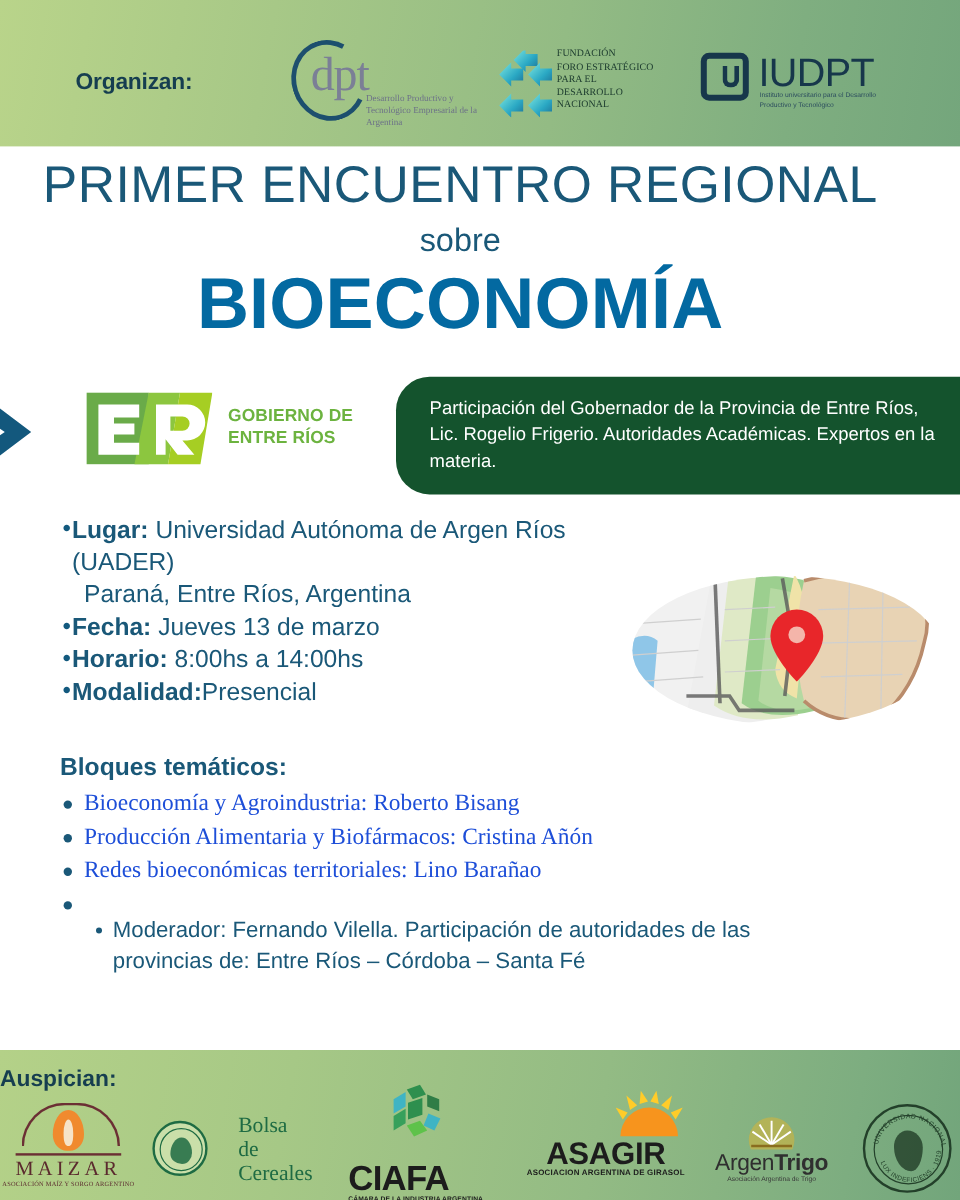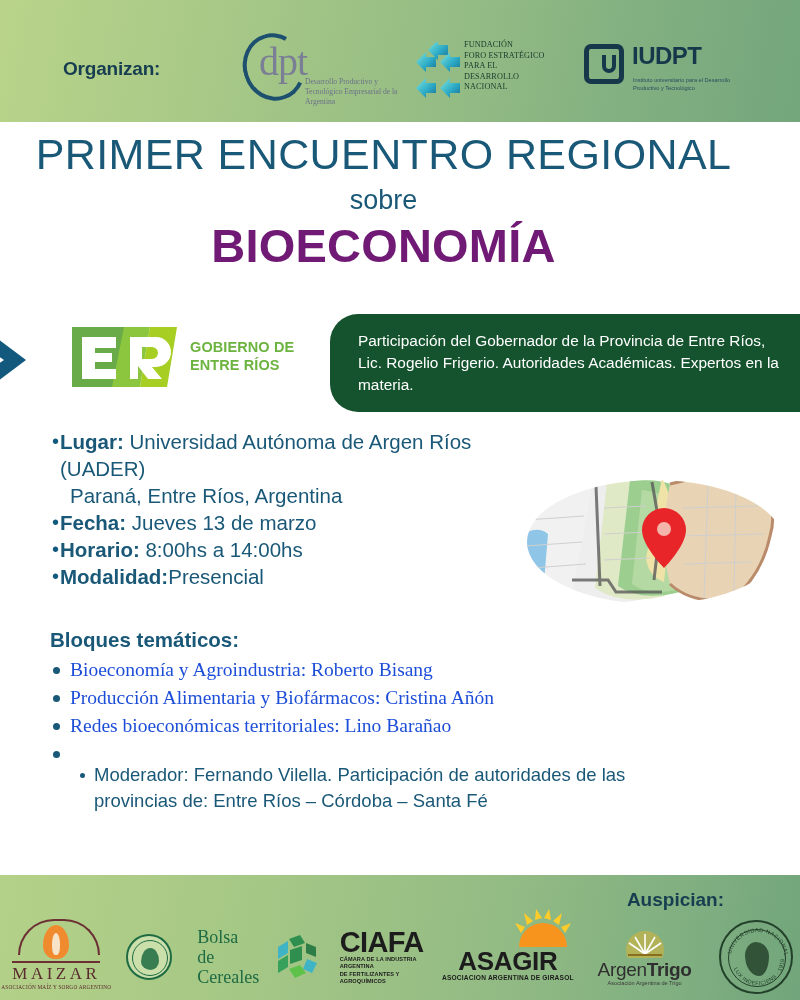--- a/index.html
+++ b/index.html
@@ -64,36 +64,36 @@
     position: absolute; left: 0; top: 0; width: 40px; height: 40px;
     border: 5px solid #17374b; border-radius: 7px;
   }
   .logo-iudpt .u-inner {
     position: absolute; left: 13px; top: 6px; width: 14px; height: 18px;
     border: 4px solid #17374b; border-top: none;
     border-radius: 0 0 9px 9px;
   }
   .logo-iudpt .iudpt-word {
     position: absolute; left: 48px; top: -2px;
-    font-size: 24px; font-weight: bold; color: #17374b; letter-spacing: -0.5px;
+    font-size: 33px; font-weight: normal; color: #17374b; letter-spacing: -0.5px;
   }
   .logo-iudpt .iudpt-sub {
     position: absolute; left: 49px; top: 33px; width: 112px;
     font-size: 5.6px; line-height: 7.6px; color: #2c4d5e;
   }
 
   
   .title-zone { position: absolute; top: 130px; left: 0; width: 767px; text-align: center; }
   .title-main {
     font-size: 43px; color: #1a5878; letter-spacing: 0.4px;
     font-weight: 400; line-height: 1.15;
   }
   .title-sobre { font-size: 27px; color: #1a5878; font-weight: 400; margin-top: 6px; }
   .title-topic {
-    font-size: 47px; color: #701a75; font-weight: bold;
+    font-size: 60px; color: #0369a1; font-weight: bold;
     letter-spacing: 0.2px; margin-top: 2px;
   }
 
   
   .er-row { position: absolute; top: 312px; left: 0; width: 800px; height: 92px; }
   .chev {
     position: absolute; left: -14px; top: 18px;
     width: 0; height: 0;
   }
   .chev svg { display: block; }
@@ -145,22 +145,22 @@
     width: 5px; height: 5px; border-radius: 50%;
     background: #1a5878; margin: 11px 9px 0 0; flex: none;
   }
 
   
   .footer-band {
     position: absolute; left: 0; bottom: 0; width: 800px; height: 125px;
     background: linear-gradient(100deg, #b4d188 0%, #a6c886 30%, #93bb84 62%, #7dad80 88%, #72a57b 100%);
   }
   .auspician {
-    position: absolute; top: 14px; left: 0; width: 684px; text-align: right;
-    font-size: 19px; font-weight: bold; color: #163e50; margin-left: 40px;
+    position: absolute; top: 14px; left: 0; width: 684px; text-align: left;
+    font-size: 19px; font-weight: bold; color: #163e50;
   }
   .sponsors {
     position: absolute; top: 42px; left: 0; width: 800px; height: 80px;
     display: flex; align-items: center; justify-content: center; gap: 16px;
   }
   .sp { position: relative; height: 76px; display: flex; align-items: center; justify-content: center; }
 
   
   .sp-maizar { width: 118px; flex-direction: column; }
   .maizar-kernel {
@@ -198,21 +198,21 @@
     position: absolute; left: 13px; top: 12px; width: 18px; height: 22px;
     background: #1e6b43; border-radius: 52% 48% 46% 54% / 62% 58% 42% 38%;
     opacity: .85;
   }
   .bolsa-text {
     font-family: "Liberation Serif", serif; font-size: 18px; color: #1e6b43;
     line-height: 20px;
   }
 
   
-  .sp-ciafa { width: 150px; gap: 20px; }
+  .sp-ciafa { width: 150px; gap: 20px; flex-direction: column; }
   .ciafa-mark { width: 48px; height: 48px; flex: none; }
   .ciafa-word { font-size: 29px; font-weight: bold; color: #1c1c1c; letter-spacing: -0.6px; line-height: 27px; }
   .ciafa-sub { font-size: 5.6px; font-weight: bold; color: #1c1c1c; line-height: 7.4px; letter-spacing: 0.1px; }
 
   
   .sp-asagir { width: 145px; flex-direction: column; position: relative; }
   .asagir-sun { position: absolute; right: 6px; top: -10px; width: 56px; height: 38px; }
   .asagir-word { font-size: 26px; font-weight: bold; color: #1c1c1c; letter-spacing: -0.3px; margin-top: 14px; line-height: 26px; }
   .asagir-sub { font-size: 6.6px; font-weight: bold; color: #1c1c1c; letter-spacing: 0.2px; }
 

